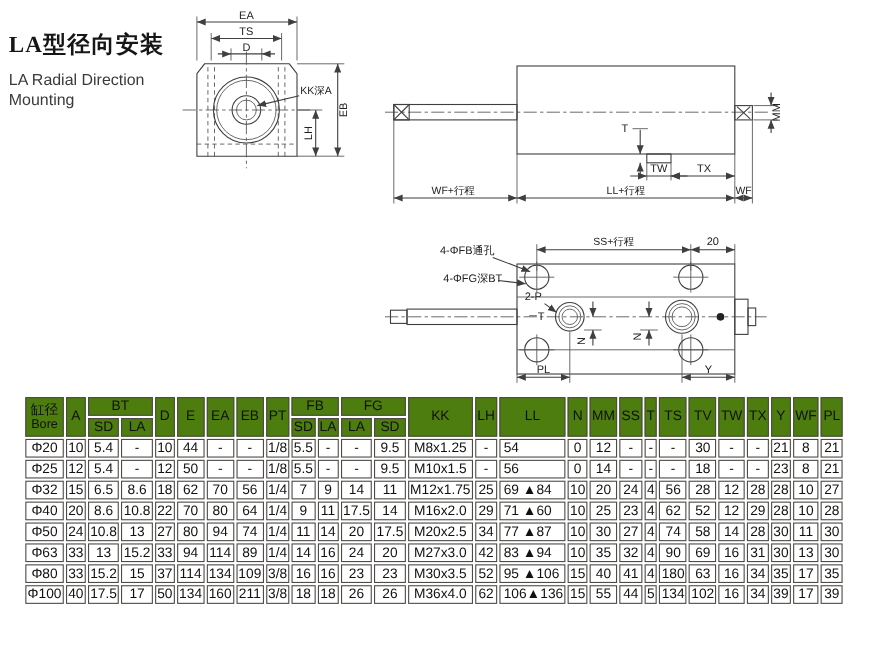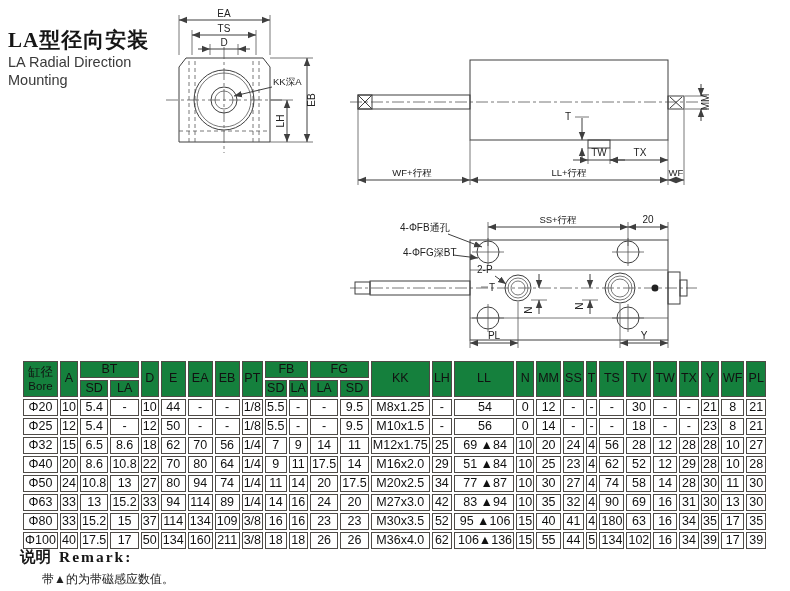--- a/index.html
+++ b/index.html
@@ -2,37 +2,37 @@
 <html><head>
 <meta charset="utf-8">
 <style>
   html,body{margin:0;padding:0;background:#fff;}
   .canvas{position:relative;width:790px;height:591px;background:#fff;overflow:hidden;
           font-family:"Liberation Sans",sans-serif;color:#1a1a1a;}
   
   .title-block{position:absolute;left:8px;top:26px;}
   .title-cn{font-family:"Liberation Serif","DejaVu Serif",serif;font-size:21px;font-weight:bold;
             letter-spacing:1px;color:#161616;}
-  .title-en{font-size:14.5px;font-weight:500;color:#3a3a3a;line-height:1.22;margin-top:0;}
+  .title-en{font-size:14.5px;font-weight:500;color:#3a3a3a;line-height:1.22;margin-top:11px;}
   
   .dwg{position:absolute;}
   .dwg .ln{stroke:#3f3f3f;stroke-width:1;fill:none;}
   .dwg .thin{stroke:#565656;stroke-width:0.8;fill:none;}
   .dwg .dash{stroke:#565656;stroke-width:0.8;fill:none;stroke-dasharray:4 3;}
   .dwg .cl{stroke:#565656;stroke-width:0.8;fill:none;stroke-dasharray:12 3 3 3;}
   .dwg text{font-family:"Liberation Sans",sans-serif;font-size:10px;fill:#222;}
   .dwg .sm{font-size:9.5px;}
   
   .spec-wrap{position:absolute;left:21px;top:359px;}
   table.spec{border-collapse:separate;border-spacing:2px;width:747px;
              font-family:"Liberation Sans",sans-serif;font-size:12.5px;color:#111;}
   table.spec th,table.spec td{border:1.4px solid #4e4a46;background:#fff;text-align:center;
              padding:0 1px;height:15px;white-space:nowrap;font-weight:normal;line-height:1.05;}
-  table.spec th{background:#15803d;}
-  table.spec td.ll-cell{text-align:center;padding-left:3px;}
+  table.spec th{background:#4d7c0f;}
+  table.spec td.ll-cell{text-align:left;padding-left:3px;}
   .bore-cn{display:block;font-size:12.5px;}
   .bore-en{display:block;font-size:11.5px;}
   
   .remark{position:absolute;left:20px;top:547px;}
   .remark-head{font-family:"Liberation Serif","DejaVu Serif",serif;font-weight:bold;font-size:15.5px;color:#161616;}
   .remark-head .en{letter-spacing:2px;margin-left:8px;}
   .remark-note{font-size:12px;color:#222;margin:3px 0 0 22px;}
 </style>
 </head>
 <body>
@@ -326,21 +326,21 @@
             <td>70</td>
             <td>80</td>
             <td>64</td>
             <td>1/4</td>
             <td>9</td>
             <td>11</td>
             <td>17.5</td>
             <td>14</td>
             <td>M16x2.0</td>
             <td>29</td>
-            <td class="ll-cell">51 ▲84</td>
+            <td class="ll-cell">71 ▲60</td>
             <td>10</td>
             <td>25</td>
             <td>23</td>
             <td>4</td>
             <td>62</td>
             <td>52</td>
             <td>12</td>
             <td>29</td>
             <td>28</td>
             <td>10</td>
@@ -459,20 +459,14 @@
             <td>16</td>
             <td>34</td>
             <td>39</td>
             <td>17</td>
             <td>39</td>
           </tr>
         </tbody>
     </table>
   </div>
 
-  <div class="remark">
-    <div class="remark-head">
-      <span>说明</span><span class="en">Remark:</span>
-    </div>
-    <div class="remark-note">带▲的为带磁感应数值。</div>
-  </div>
 
 </div>
 
 </body></html>

